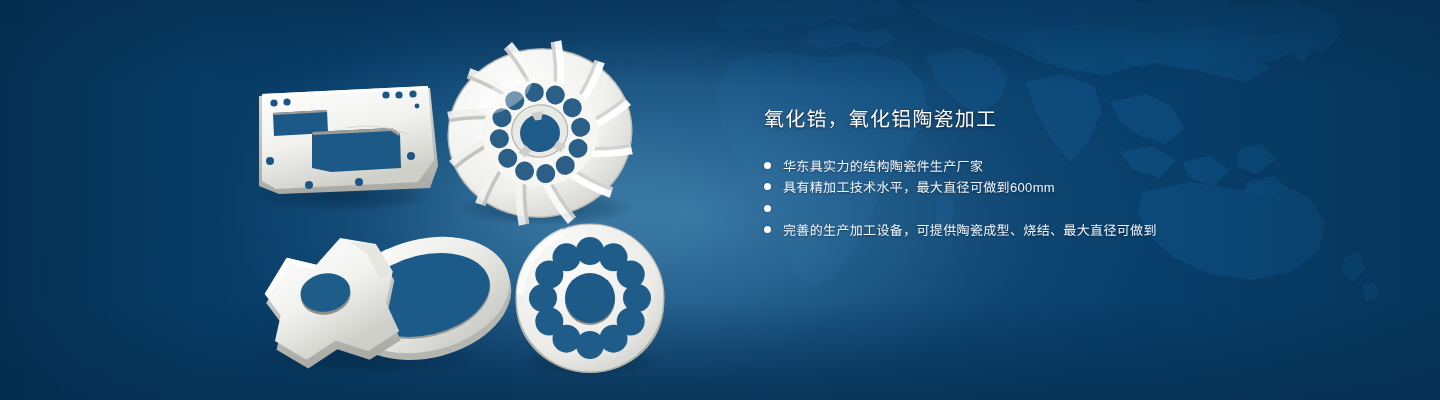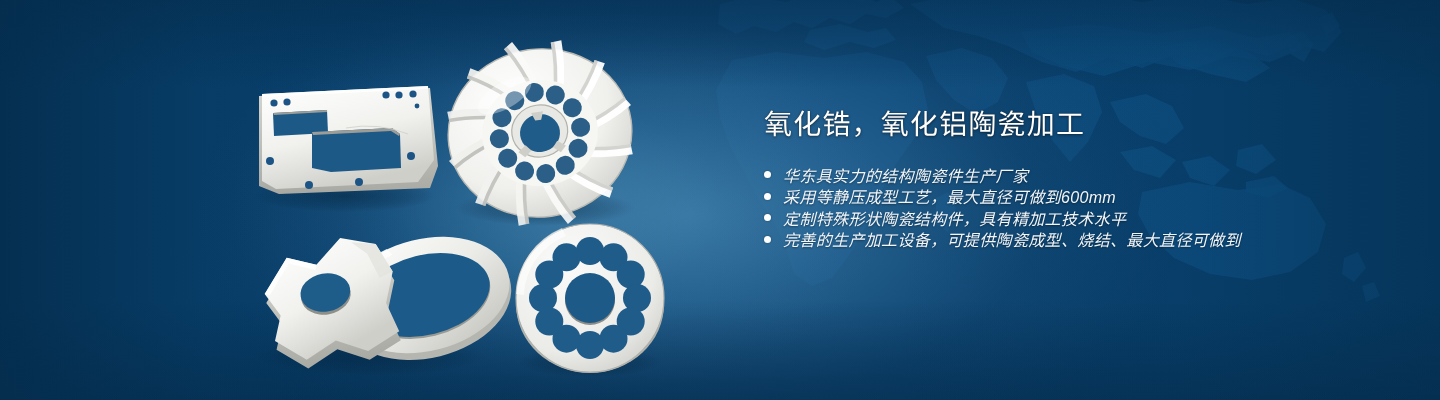--- a/index.html
+++ b/index.html
@@ -49,35 +49,34 @@
 
   
   .products{ position:absolute; left:0; top:0; width:700px; height:400px; }
   .products svg{ position:absolute; left:0; top:0; width:700px; height:400px; }
 
   
   .copy{
     position:absolute; left:764px; top:108px; width:620px;
   }
   .headline{
-    font-size:28px; line-height:1.18; color:#ffffff;
+    font-size:20px; line-height:1.18; color:#ffffff;
     letter-spacing:1.2px; font-weight:400;
     text-shadow:0 1px 3px rgba(0,0,0,.45), 0 0 1px rgba(0,0,0,.6);
     white-space:nowrap;
     font-family:Liberation Serif, serif;
   }
   .bullets{ margin-top:23px; list-style:none; }
   .bullets li{
     display:flex; align-items:center;
     height:21.5px;
-    font-size:16px; color:#f2f6fa;
+    font-size:13px; color:#f2f6fa;
     letter-spacing:.35px;
     text-shadow:0 1px 2px rgba(0,0,0,.40);
     white-space:nowrap;
-    font-style:italic;
   }
   .dot{
     width:7px; height:7px; border-radius:50%;
     background:#ffffff; flex:0 0 7px; margin-right:12px;
     box-shadow:0 0 2px rgba(0,0,0,.35);
   }
 </style>
 </head>
 <body>
 
@@ -354,25 +353,24 @@
   <div class="copy">
     <div class="headline">氧化锆，氧化铝陶瓷加工</div>
 
     <ul class="bullets">
       <li>
         <span class="dot"></span>
         <span>华东具实力的结构陶瓷件生产厂家</span>
       </li>
       <li>
         <span class="dot"></span>
-        <span>采用等静压成型工艺，最大直径可做到600mm</span>
+        <span>具有精加工技术水平，最大直径可做到600mm</span>
       </li>
       <li>
         <span class="dot"></span>
-        <span>定制特殊形状陶瓷结构件，具有精加工技术水平</span>
       </li>
       <li>
         <span class="dot"></span>
         <span>完善的生产加工设备，可提供陶瓷成型、烧结、最大直径可做到</span>
       </li>
     </ul>
   </div>
 
 </div>
 

